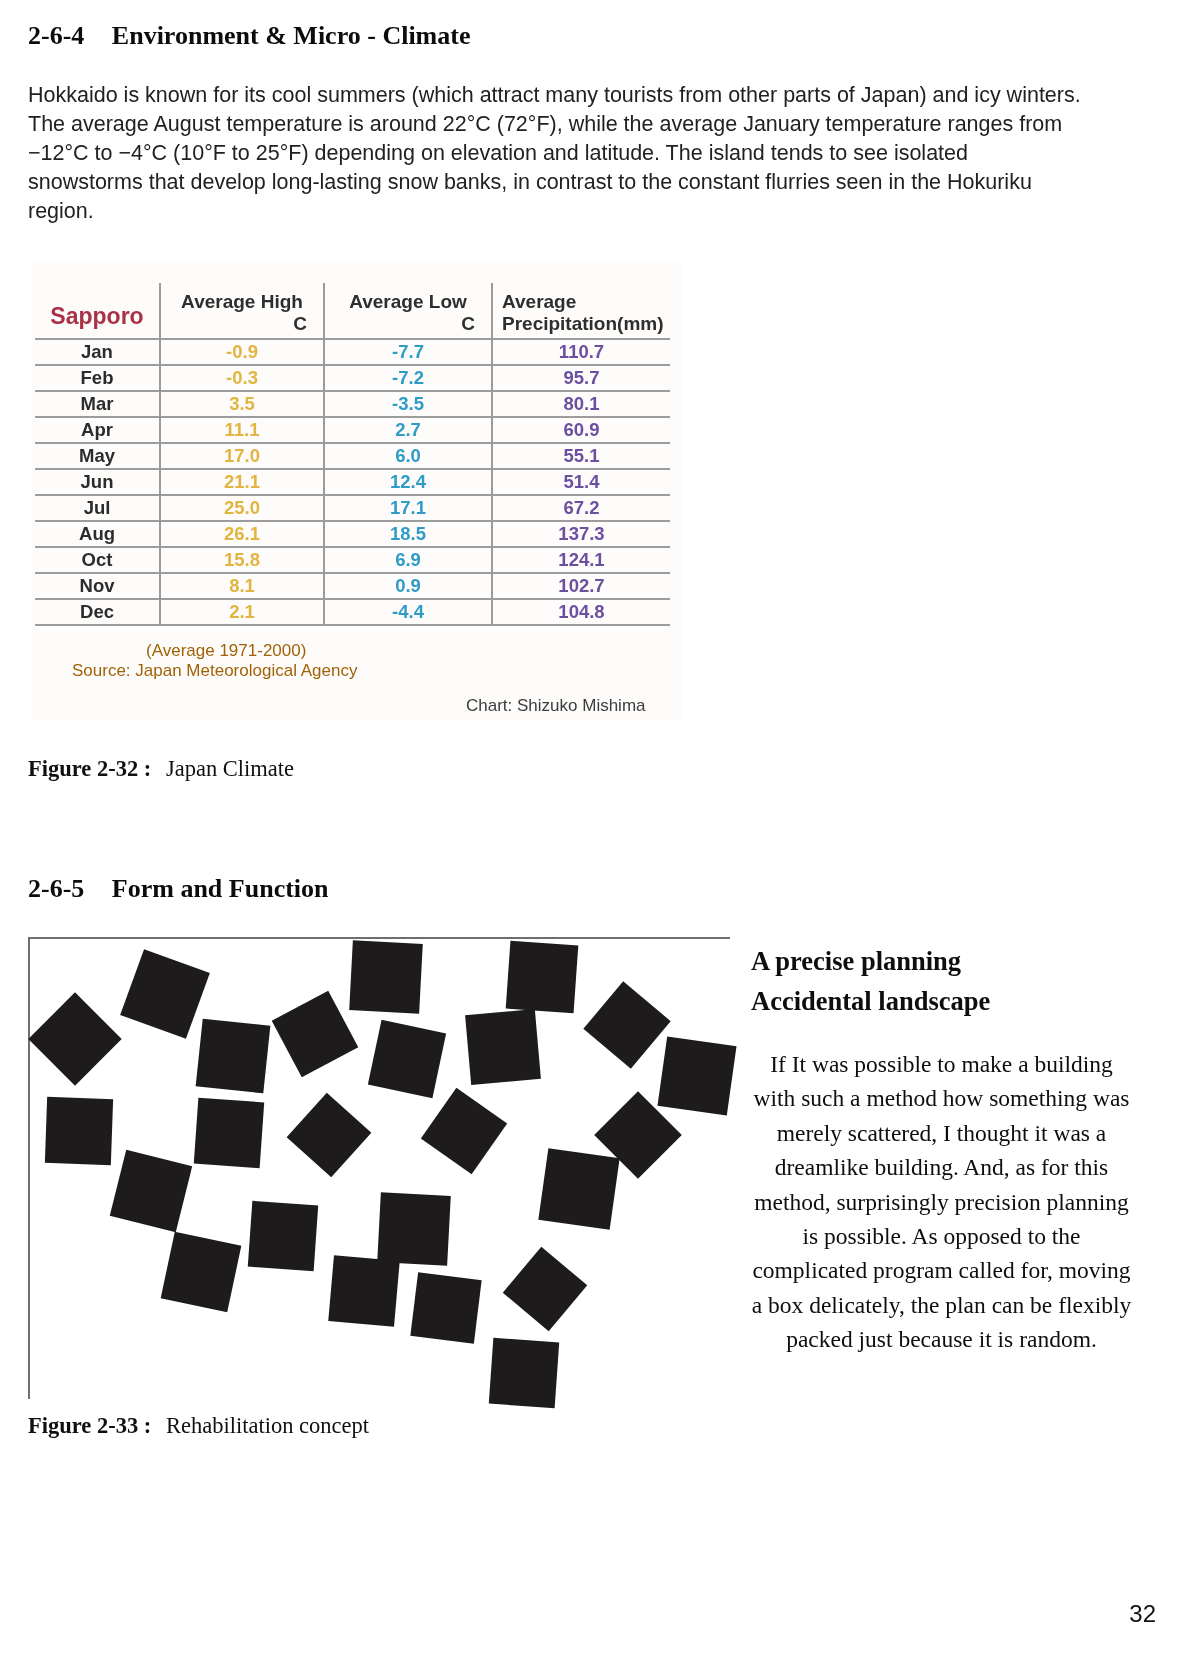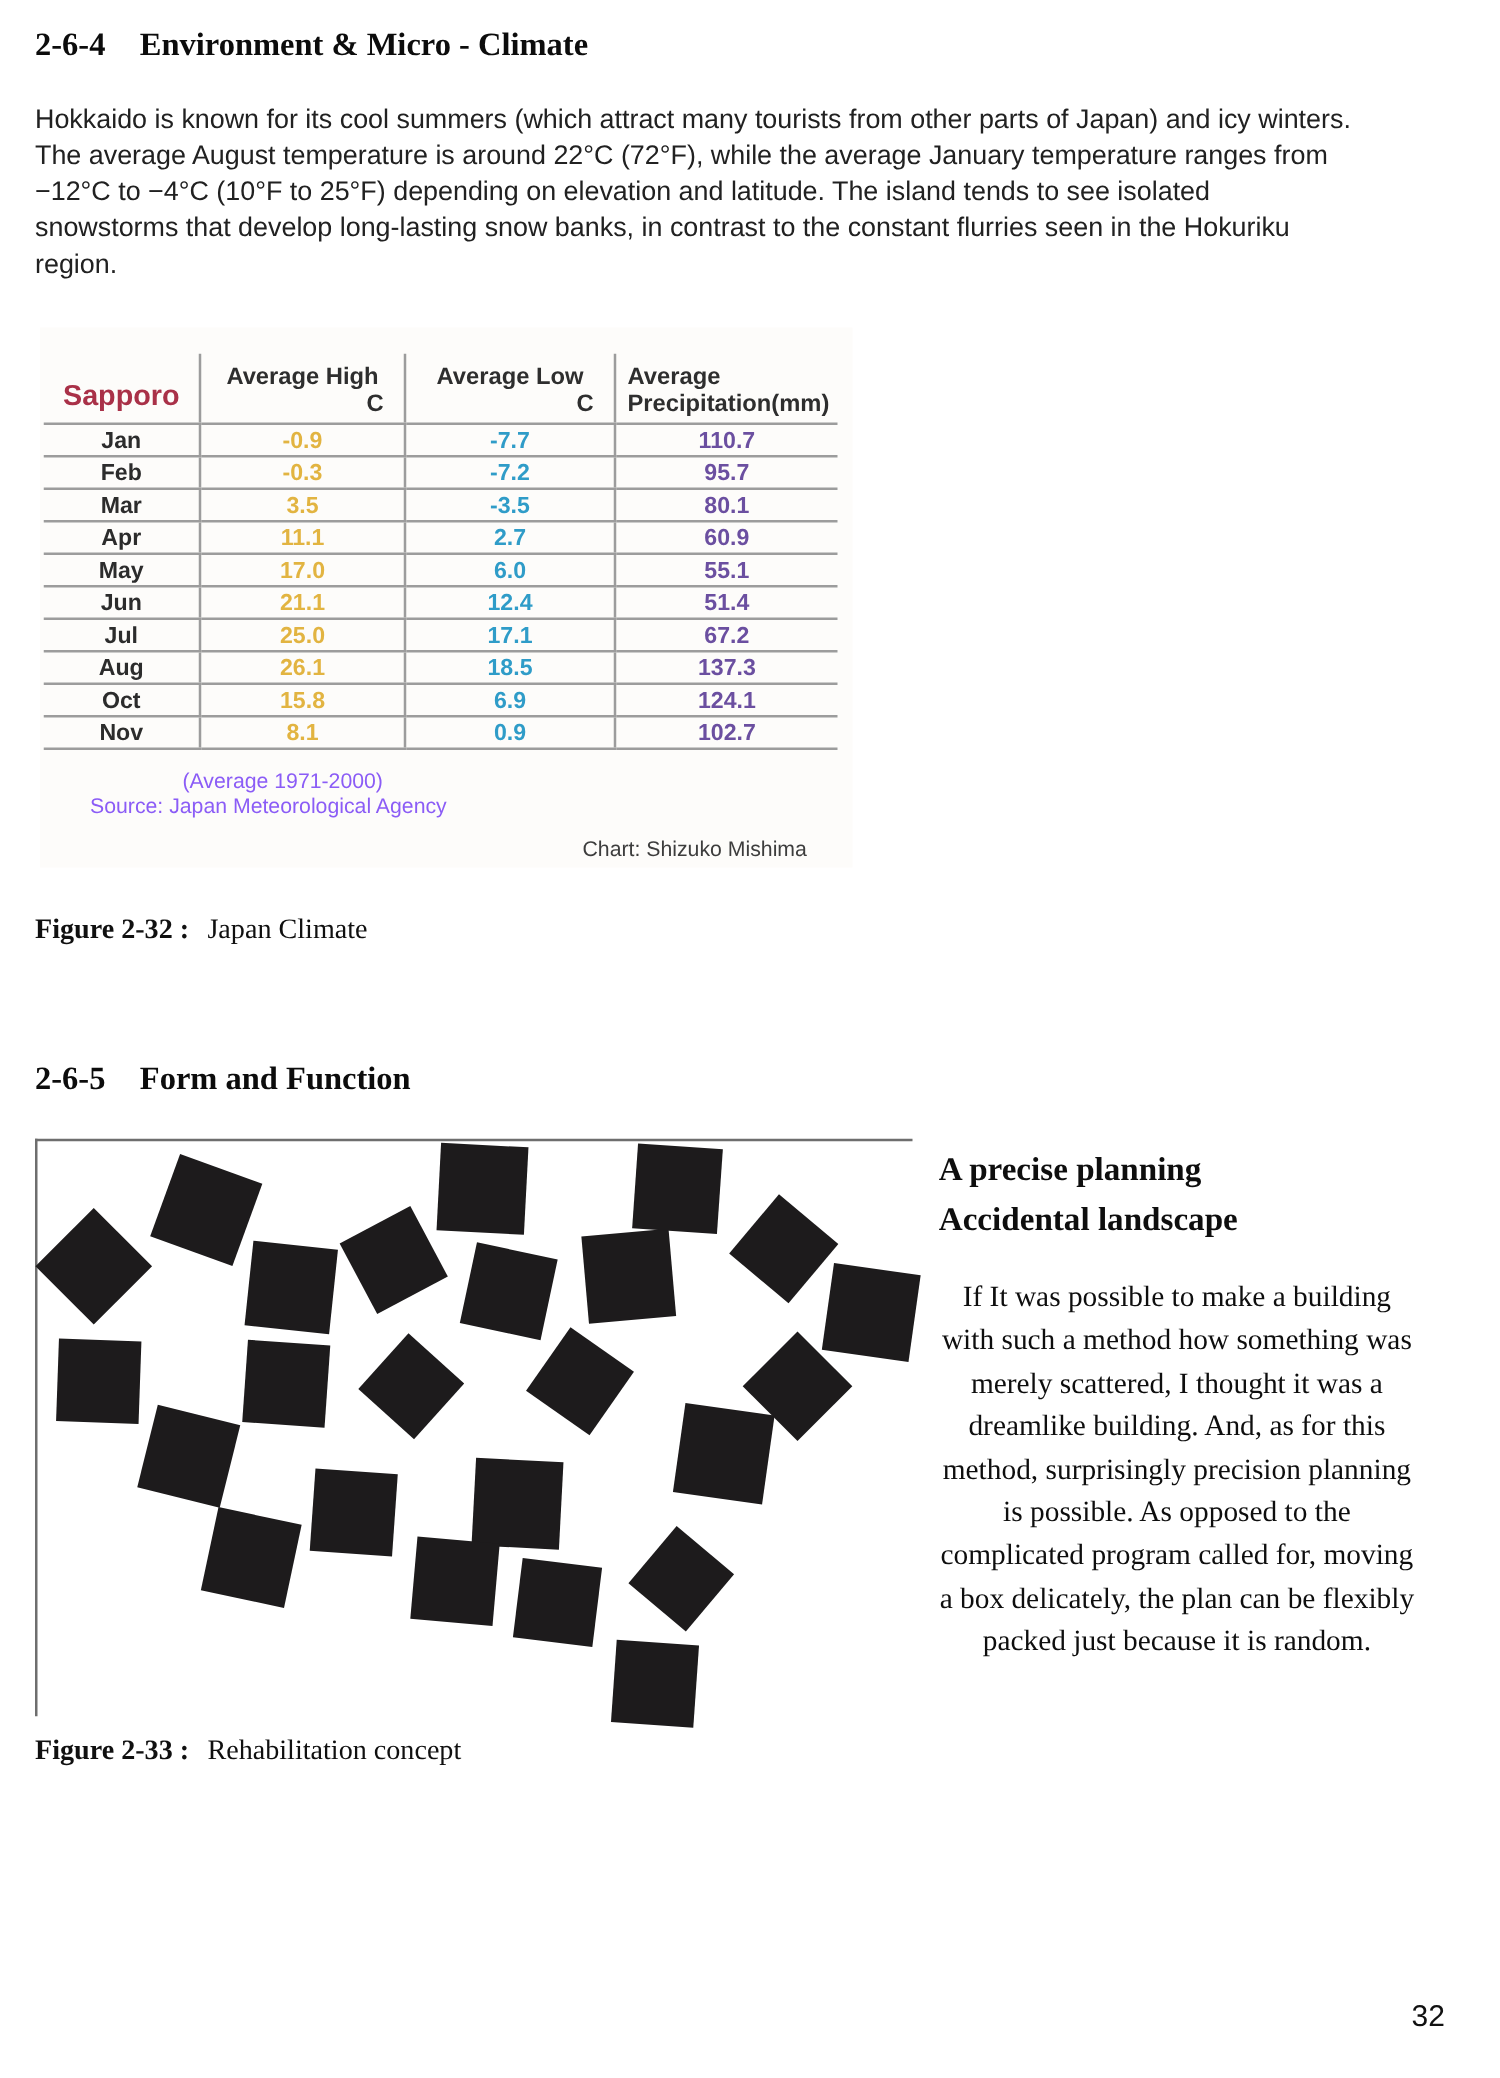--- a/index.html
+++ b/index.html
@@ -30,21 +30,21 @@
   .col-month{width:125px;} .col-high{width:164px;} .col-low{width:168px;} .col-precip{width:178px;}
   table.climate th{ border-bottom:2px solid var(--line); vertical-align:bottom; padding:8px 0 3px 0; }
   table.climate td{ border-bottom:2px solid var(--line); height:26px; text-align:center;
                     font-weight:bold; font-size:18.5px; padding:0; }
   .v{ border-left:2px solid var(--line); }
   .city-cell{ color:var(--city); font-size:23px; font-weight:bold; text-align:center; padding-bottom:8px !important; }
   .hdr1{ font-size:19px; font-weight:bold; color:#2e2e2e; text-align:center; line-height:22px; }
   .hdr2{ font-size:19px; font-weight:bold; color:#2e2e2e; text-align:right; padding-right:16px; line-height:22px; }
   .hdr1.ltext, .hdr2.ltext{ text-align:left; padding-left:9px; padding-right:0; }
   td.month-cell{ color:var(--month); font-size:19px; }
-  .note{ font-size:17px; color:#8b5cf6; line-height:20px; }
+  .note{ font-size:17px; color:#a16207; line-height:20px; }
   .note-period{ margin:15px 0 0 114px; }
   .note-source{ margin:0 0 0 40px; }
   .credit{ font-size:17px; color:#3d3d3d; margin:15px 0 0 434px; }
   
   .caption{ font-family:"Liberation Serif","DejaVu Serif",serif; font-size:22.5px; color:#101010; margin:36px 0 0 0; }
   .cap-label{ font-weight:bold; }
   .cap-text{ margin-left:9px; }
   .caption33{ margin-top:14px; }
   
   .figure-row{ display:flex; align-items:flex-start; margin-top:33px; }
@@ -145,20 +145,26 @@
             <td class="month-cell">Oct</td>
             <td class="v" style="color: rgb(226, 180, 65);">15.8</td>
             <td class="v" style="color: rgb(47, 156, 200);">6.9</td>
             <td class="v" style="color: rgb(107, 79, 160);">124.1</td>
           </tr>
           <tr>
             <td class="month-cell">Nov</td>
             <td class="v" style="color: rgb(226, 180, 65);">8.1</td>
             <td class="v" style="color: rgb(47, 156, 200);">0.9</td>
             <td class="v" style="color: rgb(107, 79, 160);">102.7</td>
+          </tr>
+          <tr>
+            <td class="month-cell">Dec</td>
+            <td class="v" style="color: rgb(226, 180, 65);">2.1</td>
+            <td class="v" style="color: rgb(47, 156, 200);">-4.4</td>
+            <td class="v" style="color: rgb(107, 79, 160);">104.8</td>
           </tr>
         </tbody>
     </table>
     <div class="note note-period">(Average 1971-2000)</div>
     <div class="note note-source">Source: Japan Meteorological Agency</div>
     <div class="credit">Chart: Shizuko Mishima</div>
   </div>
 
   <p class="caption">
     <span class="cap-label">Figure 2-32 :</span>

